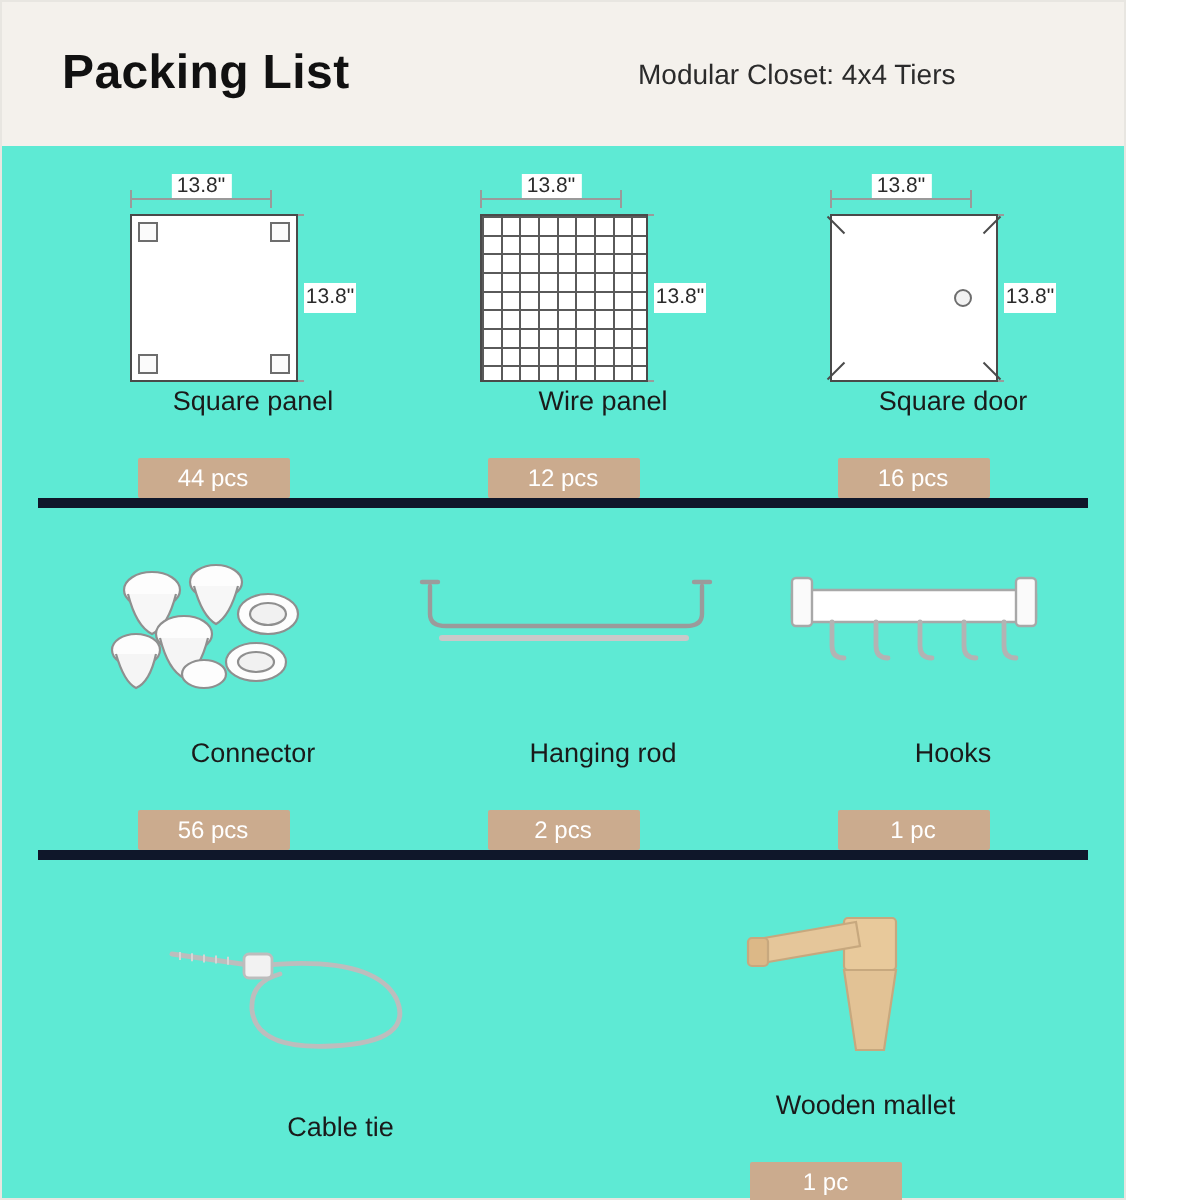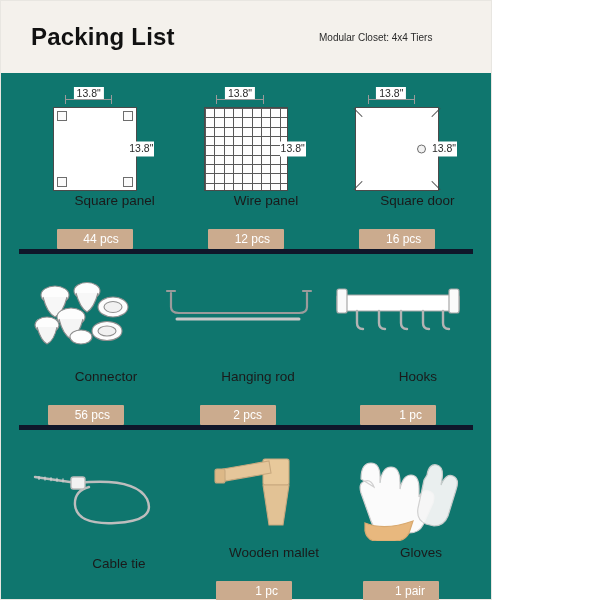--- a/index.html
+++ b/index.html
@@ -9,25 +9,25 @@
   body {
     width: 600px;
     height: 600px;
     background: #ffffff;
     font-family: "Liberation Sans", sans-serif;
     color: #1a1a1a;
     overflow: hidden;
   }
   .page {
     position: relative;
-    width: 492px;
+    width: 563px;
     height: 600px;
     box-sizing: border-box;
     border: 1px solid #e8e6e1;
-    background: #0f766e;
+    background: #5eead4;
   }
 
   
   .header {
     position: relative;
     height: 72px;
     background: #f4f1ec;
     display: flex;
     align-items: center;
     box-sizing: border-box;
@@ -37,21 +37,21 @@
     font-size: 24px;
     font-weight: bold;
     letter-spacing: 0.2px;
     color: #111111;
   }
   .header-subtitle {
     position: absolute;
     left: 318px;
     top: 50%;
     transform: translateY(-50%);
-    font-size: 10px;
+    font-size: 14px;
     color: #2b2b2b;
   }
 
   
   .content {
     padding: 0 18px;
     box-sizing: border-box;
   }
   .row {
     display: flex;
@@ -84,21 +84,21 @@
     margin-top: 2px;
     margin-left: 40px;
   }
   .qty {
     margin-top: 21px;
     background: #cbab8e;
     color: #ffffff;
     font-size: 12px;
     padding: 3px 14px;
     min-width: 48px;
-    text-align: right;
+    text-align: center;
     border-radius: 1px;
   }
 
   
   .dim-top {
     position: absolute;
     top: 2px;
     left: 50%;
     transform: translateX(-50%);
     font-size: 10.5px;
@@ -384,33 +384,18 @@
               <polygon points="84,38 110,38 104,78 90,78" fill="#e2c295"></polygon>
               <polygon points="44,22 90,14 92,26 46,34" fill="#e5c69a"></polygon>
               <rect x="36" y="22" width="10" height="14" rx="2" fill="#dcb887"></rect>
             </g>
           </svg>
         </div>
         <div class="part-name">Wooden mallet</div>
         <div class="qty">1 pc</div>
       </div>
 
-      <div class="cell">
-        <div class="art">
-          <svg class="svg-art" width="140" height="96" viewBox="0 0 140 96">
-            <g stroke="#cfcfcf" stroke-width="1.2" fill="#fbfbfb">
-              <path d="M30 34 q0 -16 10 -16 q9 0 9 14 l0 6 q2 -16 11 -16 q9 0 9 16 l0 6 q3 -14 11 -14 q8 0 8 14 l0 8 q4 -8 10 -6 q7 2 4 12 l-10 22 q-4 8 -14 8 l-22 0 q-12 0 -16 -12 l-10 -28 q-3 -10 4 -12 q6 -2 9 6 z"></path>
-              <path d="M34 78 q20 8 48 -2 l-4 12 q-4 8 -14 8 l-18 0 q-10 0 -12 -10 z" fill="#e8b87e" stroke="#d8a96f"></path>
-            </g>
-            <g stroke="#cfcfcf" stroke-width="1.2" fill="#f6f6f6" opacity="0.95">
-              <path d="M96 30 q2 -12 10 -10 q7 2 5 14 l-1 6 q5 -12 12 -9 q7 3 3 14 l-8 26 q-4 10 -14 10 l-8 -2 q-10 -4 -8 -16 l6 -28 z"></path>
-            </g>
-          </svg>
-        </div>
-        <div class="part-name">Gloves</div>
-        <div class="qty">1 pair</div>
-      </div>
 
     </div>
 
   </div>
 
 </div>
 
 </body></html>

